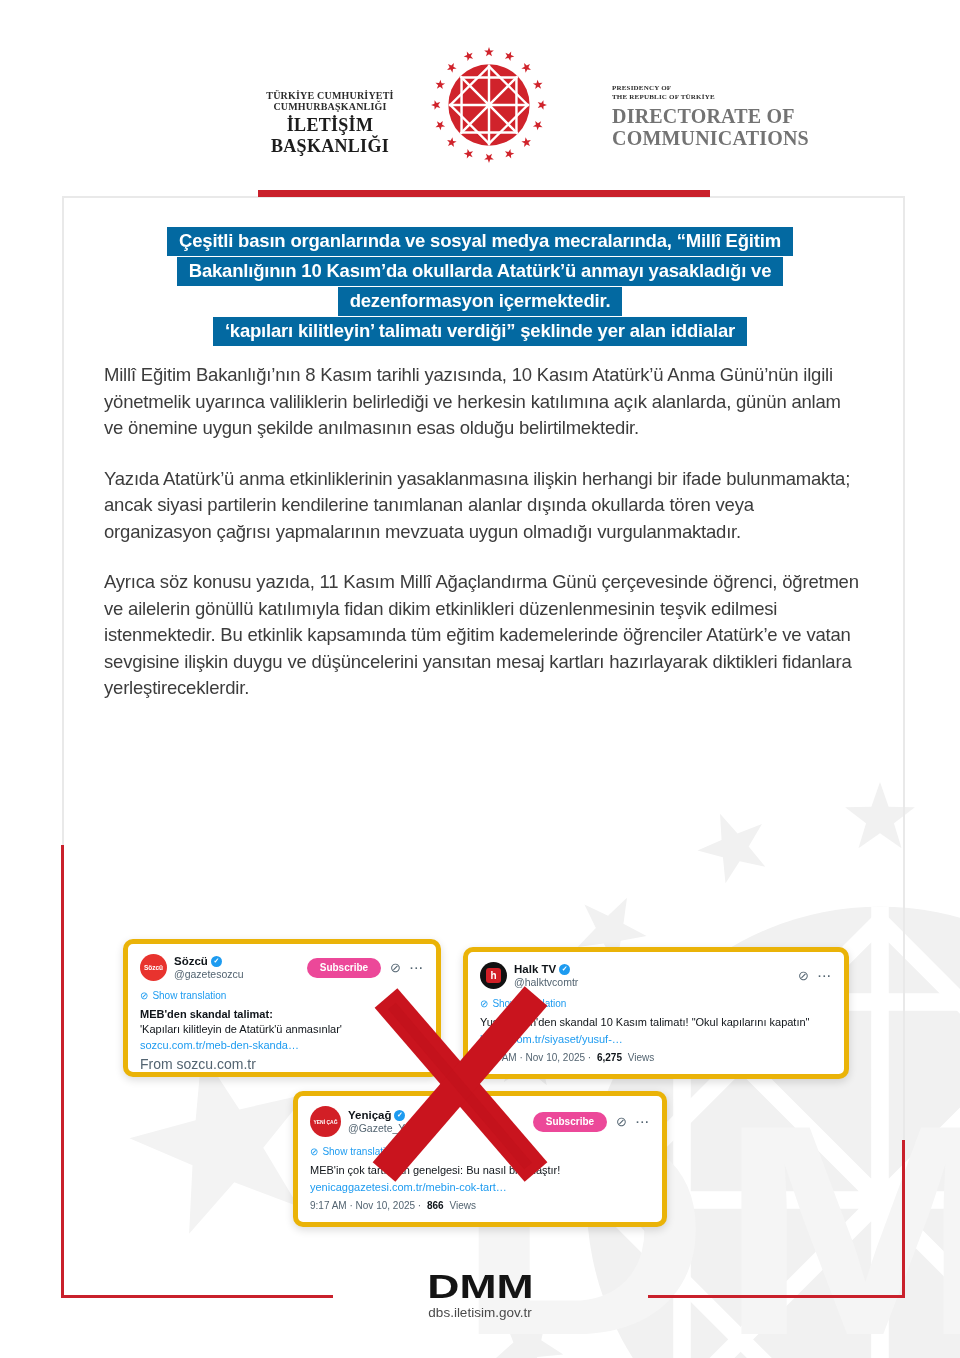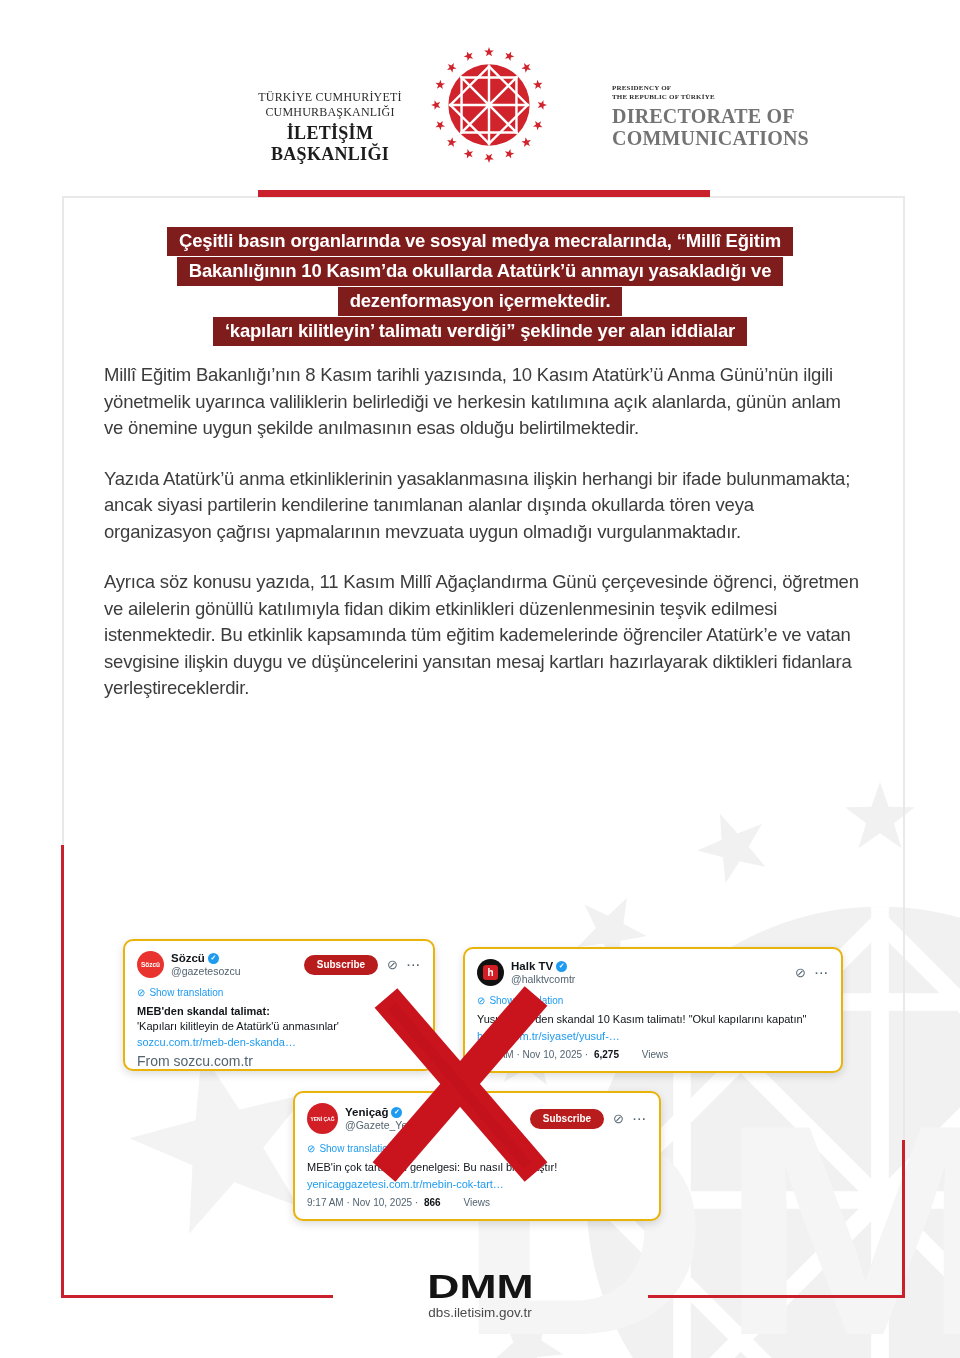--- a/index.html
+++ b/index.html
@@ -11,21 +11,21 @@
   .wm { position:absolute; z-index:0; pointer-events:none; }
   .wm-emblem { left:440px; top:760px; width:880px; height:880px; color:#f1f1f1; }
   .wm-star { left:110px; top:1030px; width:230px; height:230px; color:#f3f3f3; transform:rotate(-14deg); }
   .wm-dmm {
     left:455px; top:1080px; font-size:300px; line-height:1; font-weight:800;
     color:#f5f5f5; letter-spacing:6px; transform:scaleX(1.18); transform-origin:left top;
     font-family:"Liberation Sans", sans-serif; white-space:nowrap;
   }
   
   .hdr-left { position:absolute; left:232px; top:90px; width:196px; text-align:center; z-index:2; }
-  .hdr-left-small { font-family:"Liberation Serif",serif; font-weight:400; font-size:12px; letter-spacing:.2px; color:#2c2c2c; }
+  .hdr-left-small { font-family:"Liberation Serif",serif; font-weight:700; font-size:10px; letter-spacing:.2px; color:#2c2c2c; }
   .hdr-left-title { font-family:"Liberation Serif",serif; font-weight:700; font-size:18px; letter-spacing:.3px; color:#1c1c1c; margin-top:3px; }
   .emblem { position:absolute; left:428px; top:40px; width:122px; height:130px; color:#d0232b; z-index:2; }
   .hdr-right { position:absolute; left:572px; top:84px; z-index:2; text-align:left;margin-left:40px; }
   .hdr-right-small { font-family:"Liberation Serif",serif; font-weight:700; font-size:7px; line-height:9px; letter-spacing:.2px; color:#2c2c2c; }
   .hdr-right-title { font-family:"Liberation Serif",serif; font-weight:700; font-size:20px; line-height:21.5px; letter-spacing:.2px; color:#737373; margin-top:4px; }
   
   .fr { position:absolute; z-index:1; }
   .fr-gray { background:#e9e9e9; }
   .fr-red  { background:#c9202b; }
   #fr-top        { left:62px;  top:196px;  width:843px; height:2px; }
@@ -33,59 +33,59 @@
   #fr-left-gray  { left:62px;  top:196px;  width:2px;  height:650px; }
   #fr-left-red   { left:61px;  top:845px;  width:3px;  height:453px; }
   #fr-right-gray { left:903px; top:196px;  width:2px;  height:946px; }
   #fr-right-red  { left:902px; top:1140px; width:3px;  height:158px; }
   #fr-bot-left   { left:61px;  top:1295px; width:272px; height:3px; }
   #fr-bot-right  { left:648px; top:1295px; width:257px; height:3px; }
   
   .banner { position:absolute; left:70px; right:70px; top:227px; z-index:2; text-align:center; }
   .banner-row { margin-bottom:1px; }
   .banner-row span {
-    display:inline-block; background:#7f1d1d; color:#ffffff; font-weight:700;
+    display:inline-block; background:#0369a1; color:#ffffff; font-weight:700;
     font-size:18.5px; line-height:21px; padding:3px 12px 5px; letter-spacing:-0.2px;
   }
   
   .body { position:absolute; left:104px; top:362px; width:756px; z-index:2; }
   .body p { margin:0 0 24px; font-size:18.5px; line-height:26.5px; color:#3c3c3c; letter-spacing:-0.2px; }
   
   .tweet {
-    position:absolute; z-index:3; background:#ffffff; border:2px solid #eab308;
+    position:absolute; z-index:3; background:#ffffff; border:5px solid #eab308;
     border-radius:10px; box-shadow:0 3px 9px rgba(0,0,0,.14); color:#0f1419;
   }
   .tw-head { display:flex; align-items:center; gap:7px; padding:10px 12px 0; }
   .tw-av {
     width:27px; height:27px; border-radius:50%; flex:none; display:flex;
     align-items:center; justify-content:center; color:#fff; font-weight:700; text-align:center; overflow:hidden;
   }
   .av-sozcu   { background:#e8332e; font-size:6.5px; }
   .av-halk    { background:#111111; }
   .av-halk-sq { width:15px; height:15px; background:#d21f26; border-radius:3px; color:#fff;
                 font-size:10px; font-weight:800; display:flex; align-items:center; justify-content:center; }
   .av-yenicag { background:#d21f26; font-size:5px; line-height:6px; padding:2px; }
   .tw-name { font-size:11.5px; font-weight:700; display:flex; align-items:center; gap:3px; }
   .tw-badge { width:11px; height:11px; border-radius:50%; background:#1d9bf0; color:#fff;
               font-size:7px; display:flex; align-items:center; justify-content:center; flex:none; }
   .tw-handle { font-size:10.5px; color:#536471; margin-top:1px; }
   .tw-actions { margin-left:auto; display:flex; align-items:center; gap:9px; }
-  .tw-sub { background:#b91c1c; color:#fff; font-size:10px; font-weight:700;
+  .tw-sub { background:#ec4899; color:#fff; font-size:10px; font-weight:700;
             padding:4px 13px 5px; border-radius:999px; border:none; cursor:pointer; }
   .tw-grok { color:#536471; font-size:13px; line-height:13px; }
   .tw-more { color:#536471; font-size:11px; font-weight:700; letter-spacing:1px; }
   .tw-translate { display:flex; align-items:center; gap:4px; padding:8px 12px 0; color:#1d9bf0; font-size:10px; }
   .tw-translate .tw-grok { color:#1d9bf0; font-size:10px; }
   .tw-text { padding:5px 12px 0; font-size:11px; line-height:14.5px; }
   .tw-bold { font-weight:700; }
   .tw-link { color:#1d9bf0; padding:3px 12px 0; font-size:11px; display:block; text-decoration:none; }
   .tw-from { padding:5px 12px 0; font-size:14px; color:#536471; }
   .tw-meta { padding:7px 12px 11px; font-size:10px; color:#536471; }
   .tw-meta .tw-time { margin-right:3px; }
-  .tw-meta .tw-count { color:#0f1419; font-weight:700; margin-right:20px; }
+  .tw-meta .tw-count { color:#0f1419; font-weight:700; margin-right:3px; }
   #tweet-sozcu   { left:123px; top:939px;  width:308px; }
   #tweet-halktv  { left:463px; top:947px;  width:376px; }
   #tweet-yenicag { left:293px; top:1091px; width:364px; }
   .xmark { position:absolute; left:368px; top:986px; width:182px; height:198px; z-index:4; }
   
   .footer { position:absolute; left:0; right:0; top:1270px; text-align:center; z-index:2; }
   .dmm { display:inline-block; font-size:33px; font-weight:800; color:#141414;
          transform:scaleX(1.35); letter-spacing:0; line-height:1; }
   .footer-url { font-size:13.5px; color:#4a4a4a; margin-top:2px; }
 </style>

